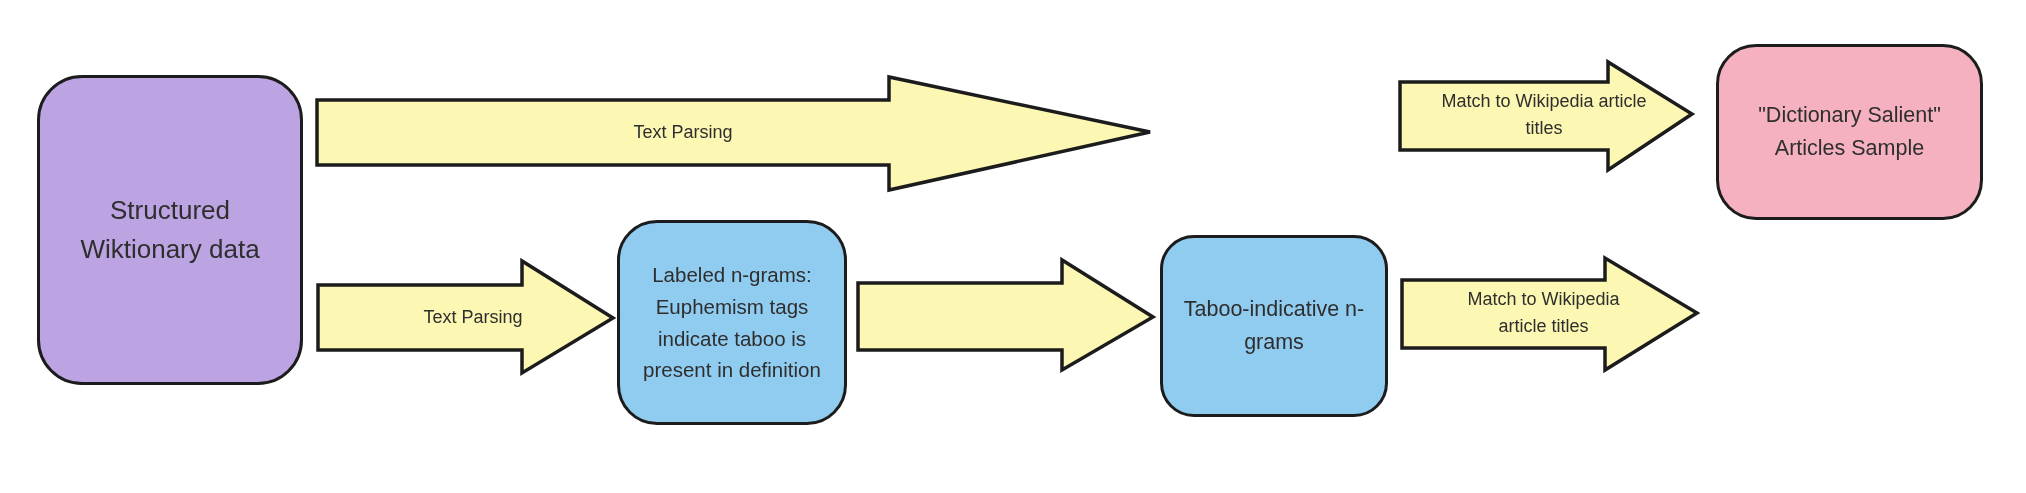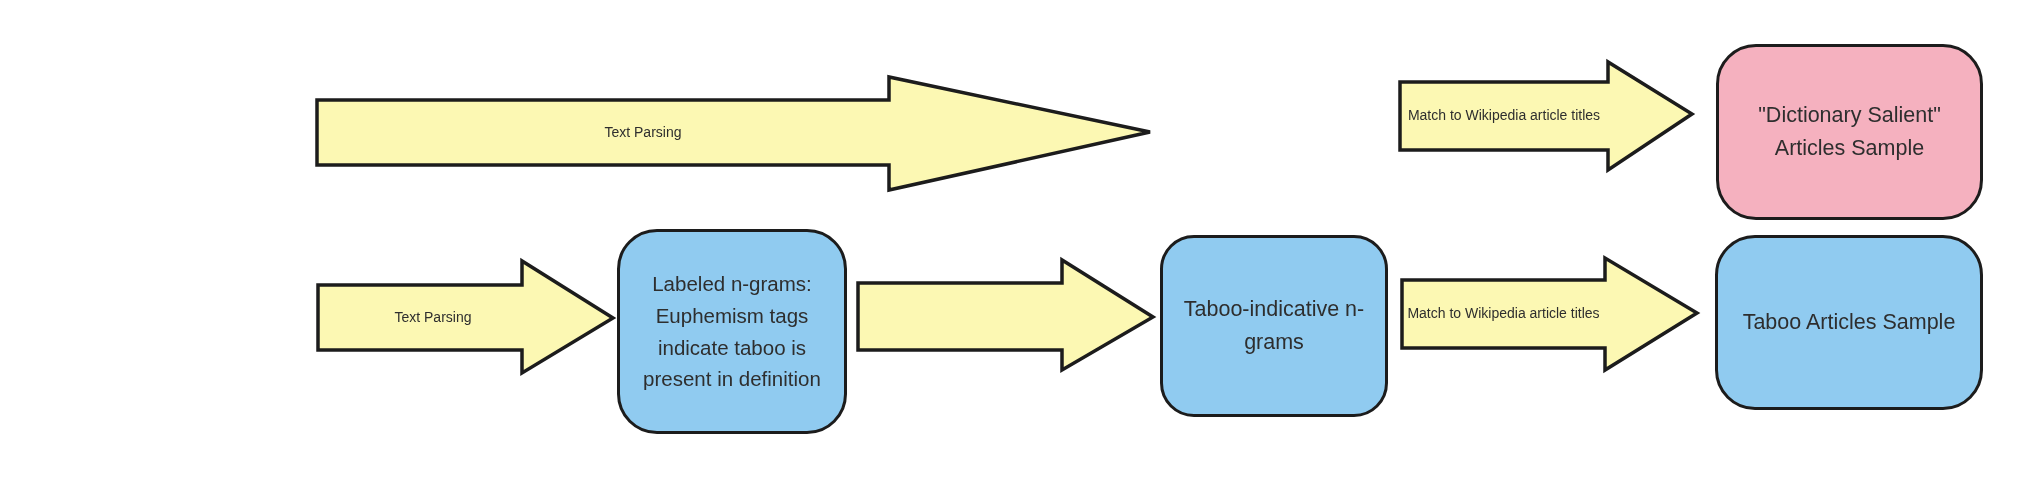--- a/index.html
+++ b/index.html
@@ -38,21 +38,21 @@
   }
   #node-all-ngrams {
     left: 1158px; top: 56px; width: 229px; height: 151px;
     border-radius: 34px; padding: 0 12px;
   }
   #node-dict-salient {
     left: 1716px; top: 44px; width: 267px; height: 176px;
     border-radius: 40px; padding: 0 16px;
   }
   #node-labeled {
-    left: 617px; top: 229px; width: 230px; height: 205px;
+    left: 617px; top: 220px; width: 230px; height: 205px;
     border-radius: 40px; font-size: 20.5px; padding: 0 12px;
   }
   #node-taboo-ind {
     left: 1160px; top: 235px; width: 228px; height: 182px;
     border-radius: 34px; padding: 0 12px;
   }
   #node-taboo-articles {
     left: 1715px; top: 235px; width: 268px; height: 175px;
     border-radius: 40px; padding: 0 12px;
   }
@@ -66,37 +66,41 @@
     fill: var(--c-yellow, #fcf8b3);
     stroke: var(--c-stroke, #1c1c1c);
     stroke-width: 3.5;
     stroke-linejoin: miter;
   }
   .arrow-label {
     position: absolute;
     display: flex;
     align-items: center;
     justify-content: center;
-    text-align: left;
-    font-size: 14px;
+    text-align: center;
+    font-size: 18px;
     line-height: 1.5;
     color: var(--c-text, #2e2e2e);
     box-sizing: border-box;
+    margin-left: 40px;
   }
   #label-top-parse    { left: 317px; top: 100px; width: 572px; height: 65px; padding-left: 80px; }
   #label-top-match    { left: 1400px; top: 80px;  width: 208px; height: 70px; }
   #label-bottom-parse { left: 318px; top: 285px; width: 204px; height: 65px; padding-left: 26px; }
   #label-tfidf        { left: 858px; top: 283px; width: 204px; height: 67px; }
   #label-bottom-match { left: 1402px; top: 278px; width: 203px; height: 70px; }
 </style>
 </head>
 <body>
 
 <div class="canvas">
 
+  <div class="node node-purple" id="node-source">
+    <span>Structured Wiktionary data</span>
+  </div>
 
   <svg class="arrow-svg" id="arrow-top-parse" style="left:317px; top:77px;" width="833" height="113" viewBox="0 0 833 113">
     <polygon points="0,23 572,23 572,0 833,55 572,113 572,88 0,88"></polygon>
   </svg>
   <div class="arrow-label" id="label-top-parse">Text Parsing</div>
 
 
   <svg class="arrow-svg" id="arrow-top-match" style="left:1400px; top:62px;" width="292" height="108" viewBox="0 0 292 108">
     <polygon points="0,20 208,20 208,0 292,52 208,108 208,88 0,88"></polygon>
   </svg>
@@ -121,17 +125,14 @@
 
   <div class="node node-blue" id="node-taboo-ind">
     <span>Taboo-indicative n-grams</span>
   </div>
 
   <svg class="arrow-svg" id="arrow-bottom-match" style="left:1402px; top:258px;" width="295" height="112" viewBox="0 0 295 112">
     <polygon points="0,22 203,22 203,0 295,55 203,112 203,90 0,90"></polygon>
   </svg>
   <div class="arrow-label" id="label-bottom-match">Match to Wikipedia article titles</div>
 
-  <div class="node node-blue" id="node-taboo-articles">
-    <span>Taboo Articles Sample</span>
-  </div>
 
 </div>
 
 </body></html>

